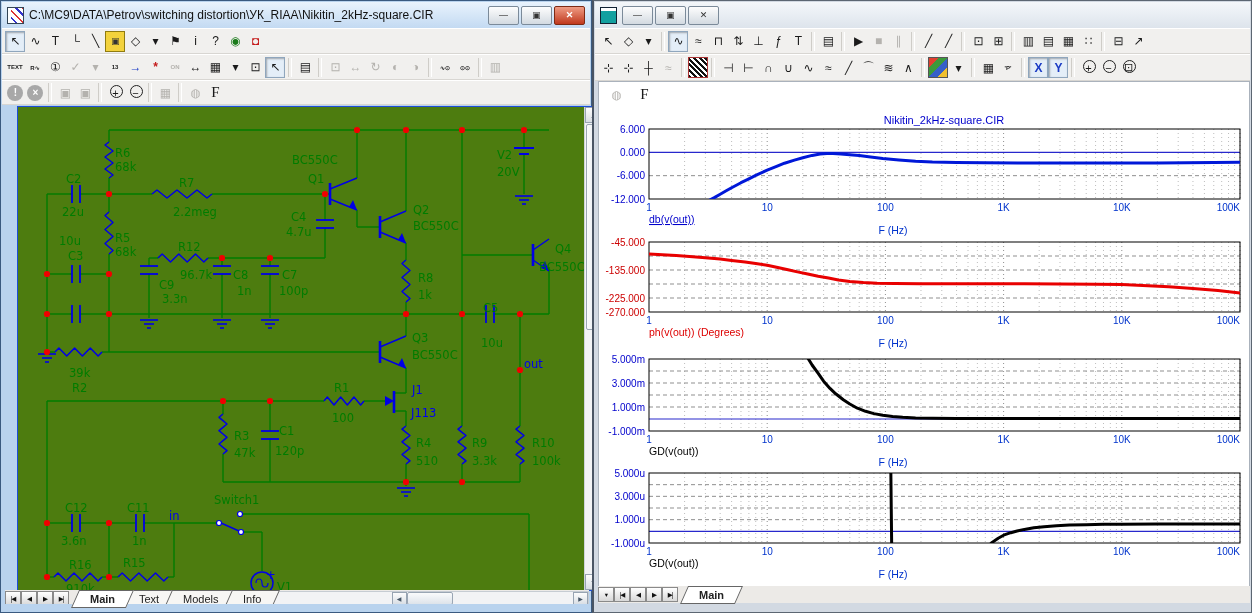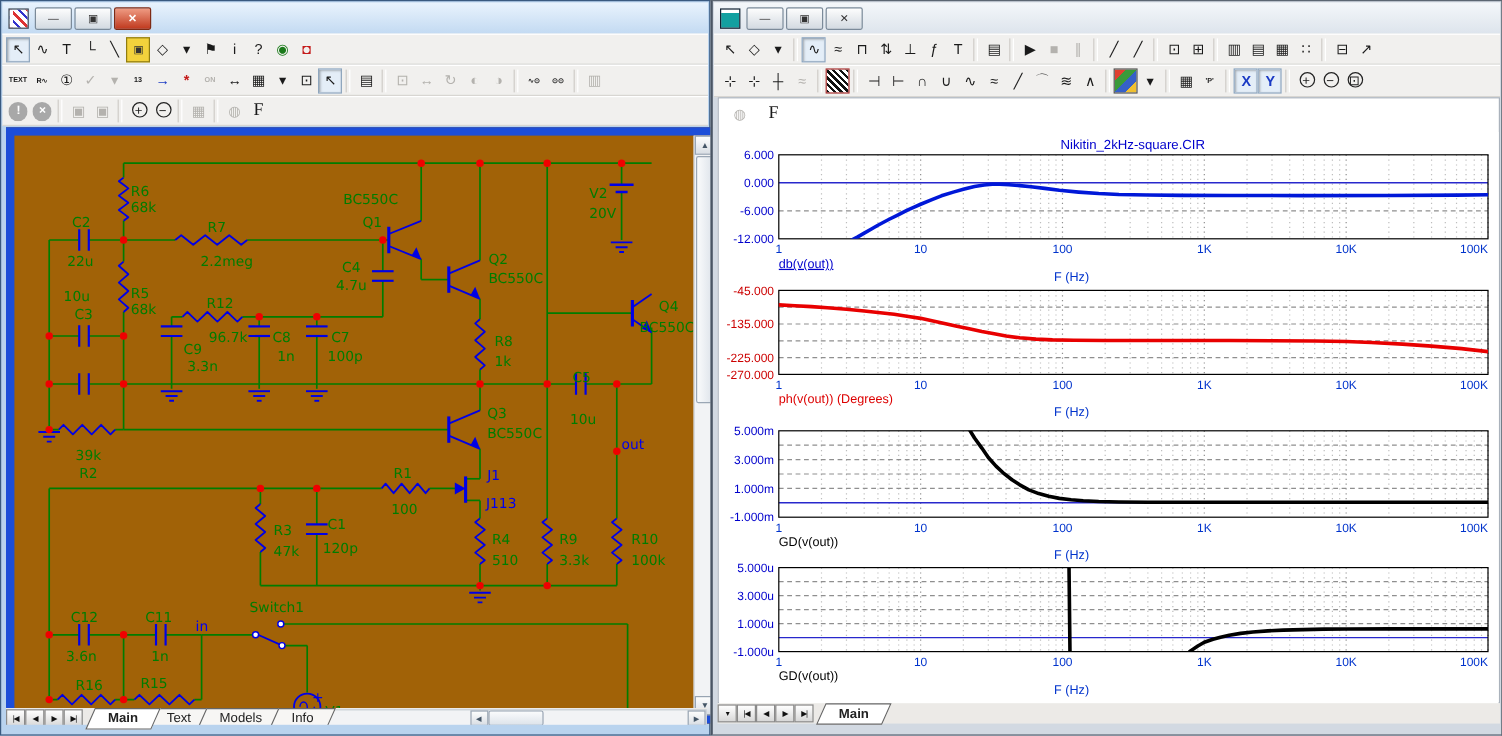--- a/index.html
+++ b/index.html
@@ -32,21 +32,21 @@
   .tbtn.mag::before{content:"";position:absolute;width:11px;height:11px;border:1.5px solid #222;border-radius:50%;margin:-3px -3px 0 0}
   .tbtn.yellow{background:#f3d23c;border:1px solid #907c10;color:#333;font-size:9px}
   .tbtn.red{color:#c41a1a;font-weight:bold}
   .tbtn.green{color:#1a7a1a}
   .tbtn.blue{color:#1a3ac4;font-weight:bold}
   .tbtn.serif{font-family:"Liberation Serif",serif;font-size:15px}
   .tbtn.circ{color:#fff;background:#a8a8a8;border-radius:50%;width:16px;height:16px;margin:0 2px;font-size:10px;font-weight:bold}
   .tbtn.dice{background:linear-gradient(135deg,#e04030 25%,#3a9a3a 25% 50%,#3660c8 50% 75%,#f0c030 75%);border:1px solid #555}
   .tbtn.checker{background:repeating-linear-gradient(45deg,#111 0 2px,#fff 2px 4px);color:transparent;border:1px solid #a33}
   .sep{width:2px;height:19px;border-left:1px solid #cfcdc8;border-right:1px solid #fff;margin:0 3px;flex:none}
-  #schwrap{position:absolute;left:4px;top:105px;width:584px;height:483px;background:#a16207;border:7px solid #1d4ed8;box-sizing:content-box}
+  #schwrap{position:absolute;left:16px;top:105px;width:584px;height:483px;background:#4d7c0f;border:1px solid #1d4ed8;box-sizing:content-box}
   .vsb{position:absolute;right:0;top:0;width:17px;height:483px;background:#f2f3f5;border-left:1px solid #cfd4da}
   .sbbtn{position:absolute;left:0;width:17px;height:16px;background:linear-gradient(#fdfdfd,#d9dee4);
          border:1px solid #98a4b2;box-sizing:border-box;display:flex;align-items:center;justify-content:center;font-size:7px;color:#456}
   .sbthumb{position:absolute;left:1px;width:15px;background:linear-gradient(90deg,#fafbfc,#dde3ea);border:1px solid #9aa6b4;border-radius:2px;box-sizing:border-box}
   .bbar{position:absolute;left:4px;height:17px;background:#eceae7;display:flex;align-items:stretch;font-size:10px}
   .navb{width:16px;height:15px;margin-top:1px;border:1px solid #8a8a8a;background:linear-gradient(#fff,#d8d8d8);
         display:flex;align-items:center;justify-content:center;font-size:6.5px;color:#111;flex:none;box-sizing:border-box;letter-spacing:-1px}
   .tabs{display:flex;margin-left:6px}
   .tab{position:relative;height:16px;padding:0 14px;margin-right:-6px;display:flex;align-items:center;
        background:#f7f6f4;border:1px solid #666;transform:skewX(-24deg);font-size:11px;color:#222}
@@ -65,20 +65,21 @@
   .borderfill{position:absolute;left:1px;right:1px;bottom:1px;height:7px}
   #lw .borderfill{background:#b9d3ee}
   #rw .borderfill{background:#d2d9e2}
 </style>
 </head>
 <body>
 
 <div class="win" id="lw">
   <div class="tbar">
     <div class="appicon"></div>
+    <div class="ttl">C:\MC9\DATA\Petrov\switching distortion\УК_RIAA\Nikitin_2kHz-square.CIR</div>
     <div class="winbtns" id="lw-btns">
         <div class="wbtn">—</div>
         <div class="wbtn">▣</div>
         <div class="wbtn close">✕</div>
       </div>
   </div>
   <div class="trow" id="lw-t1" style="top:27px">
       <div class="tbtn p">↖</div>
       <div class="tbtn">∿</div>
       <div class="tbtn">T</div>

